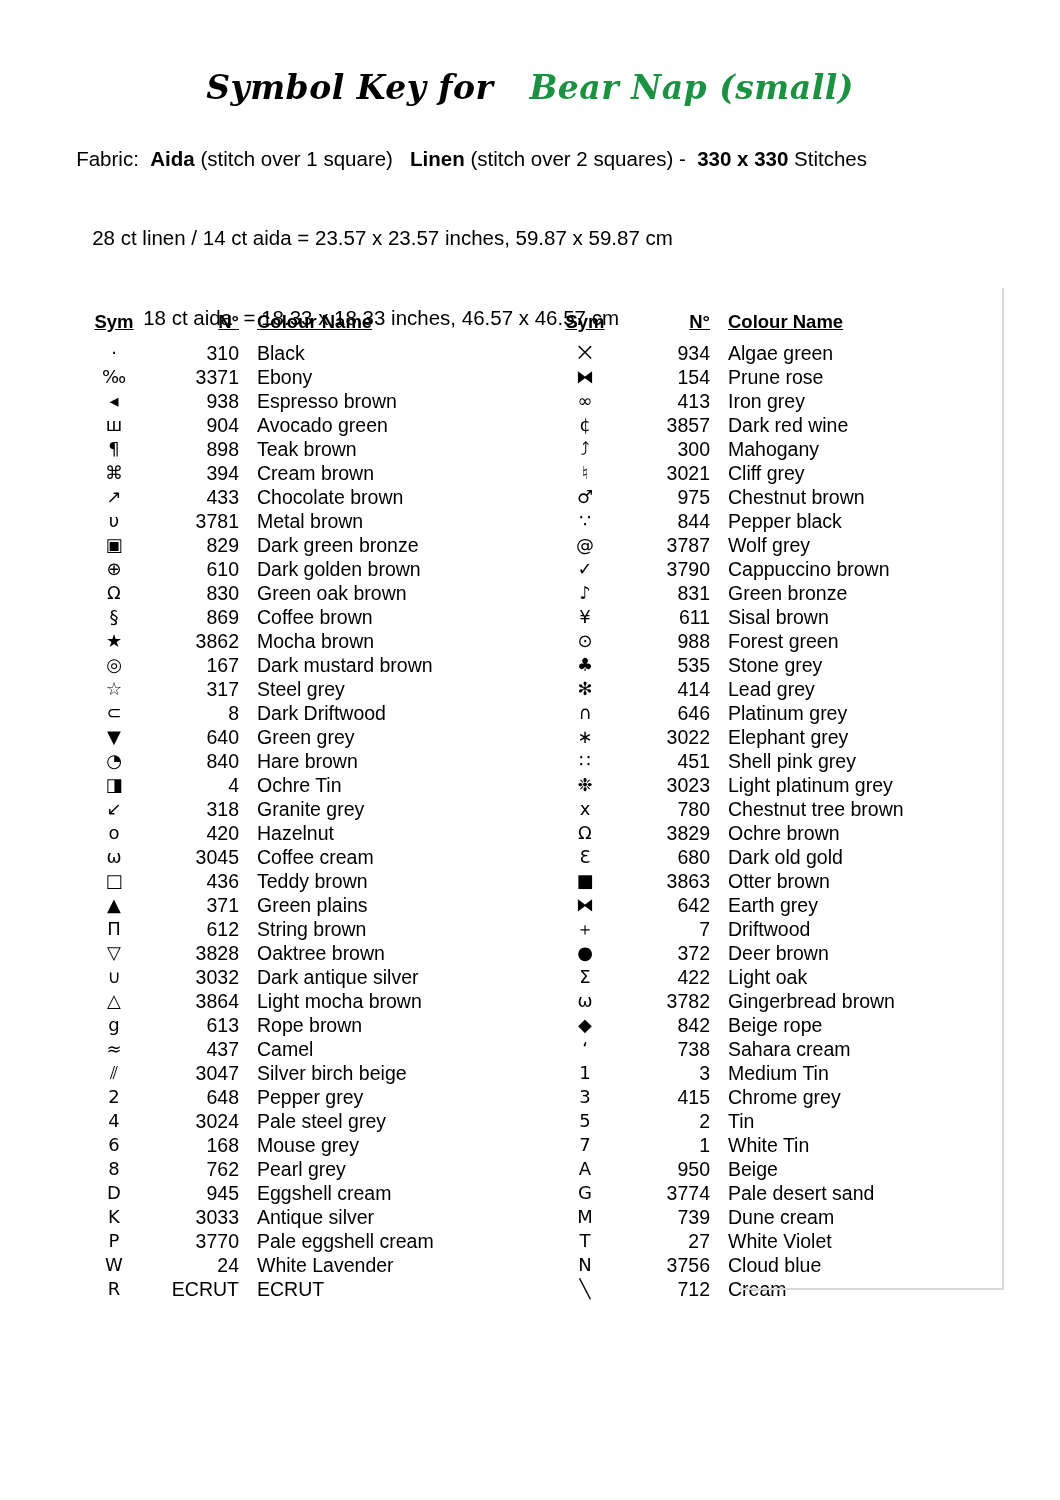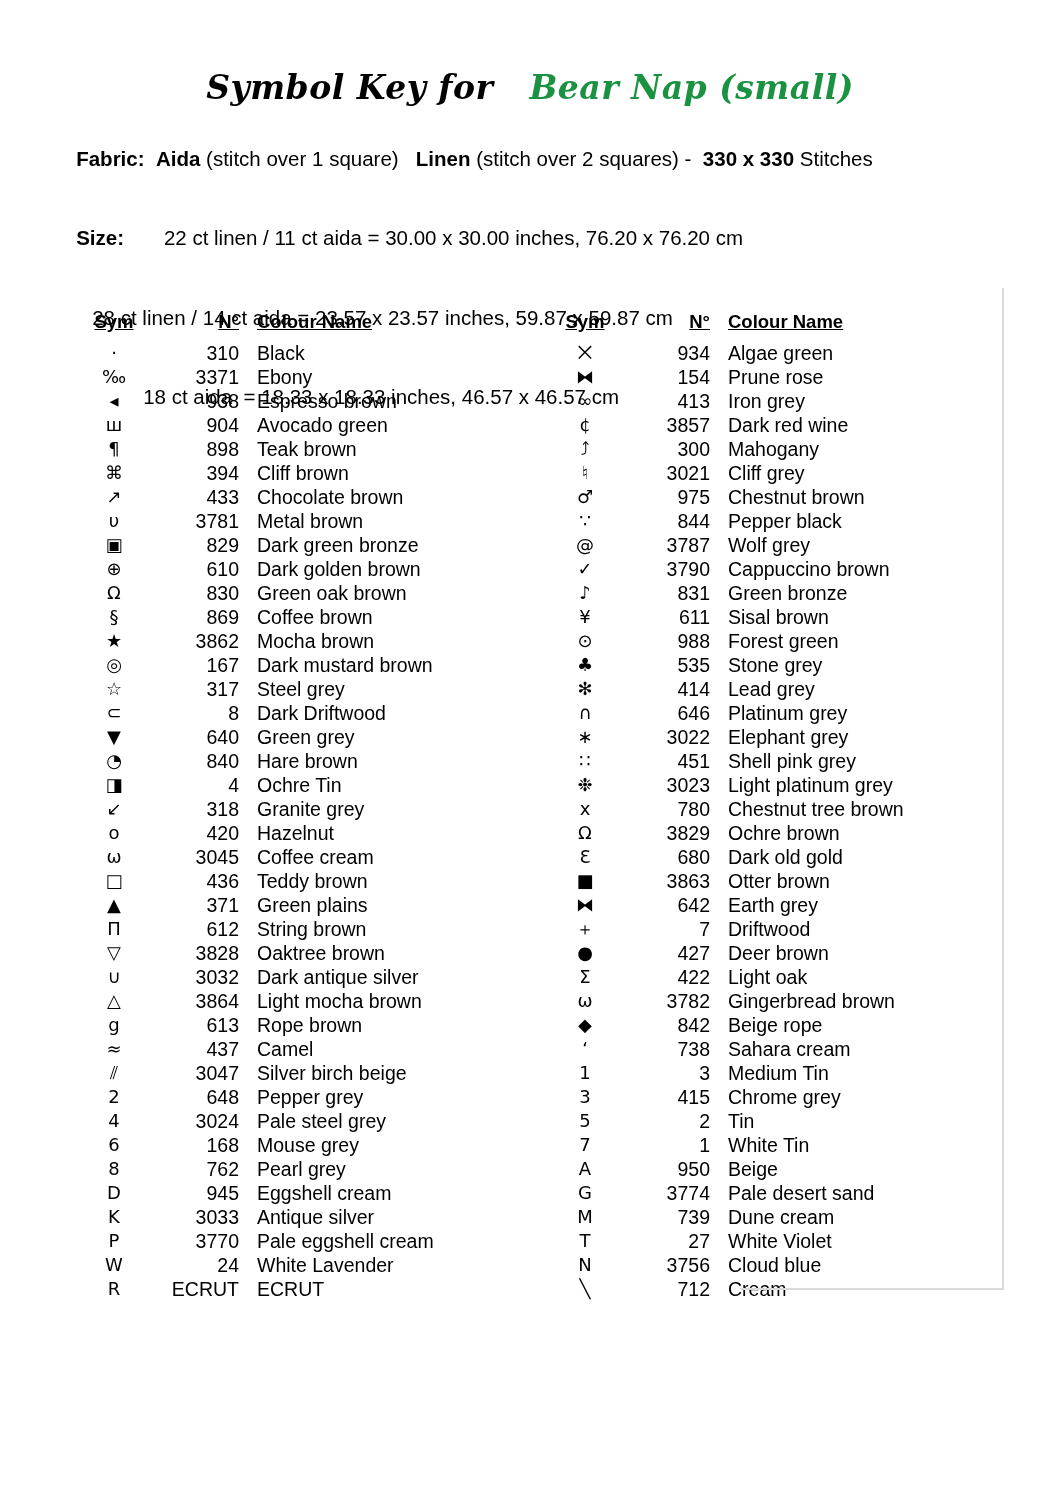--- a/index.html
+++ b/index.html
@@ -38,21 +38,21 @@
   
   .specs {
     margin-top: 12px;
     font-size: 20.5px;
     line-height: 26.5px;
   }
   .specs .row {
     white-space: pre;
   }
   .lbl {
-    font-weight: bold;
+    font-weight: normal;
   }
   .b { font-weight: bold; margin-top: 36px; }
 
   
   .tables {
     position: absolute;
     left: 0;
     top: 286px;
     width: 1060px;
   }
@@ -124,23 +124,20 @@
 
   <div class="title">
     <span class="part1">Symbol Key for</span>
     <span>&nbsp;</span>
     <span class="part2">Bear Nap (small)</span>
   </div>
 
   <div class="specs">
     <div class="row" style="padding-left:42px;">
       <span class="lbl">Fabric:</span><span>  </span><span class="b">Aida</span><span> </span><span>(stitch over 1 square)</span><span>   </span><span class="b">Linen</span><span> </span><span>(stitch over 2 squares) -</span><span>  </span><span class="b">330 x 330</span><span> </span><span>Stitches</span>
-    </div>
-    <div class="row" style="padding-left:42px;">
-      <span class="lbl">Size:</span><span>       </span><span>22 ct linen / 11 ct aida = 30.00 x 30.00 inches, 76.20 x 76.20 cm</span>
     </div>
     <div class="row" style="padding-left:58px;">
       <span>28 ct linen / 14 ct aida = 23.57 x 23.57 inches, 59.87 x 59.87 cm</span>
     </div>
     <div class="row" style="padding-left:109px;">
       <span>18 ct aida  = 18.33 x 18.33 inches, 46.57 x 46.57 cm</span>
     </div>
   </div>
 
   <div class="tables">
@@ -175,21 +172,21 @@
               <td class="name">Avocado green</td>
             </tr>
             <tr>
               <td class="sym">¶</td>
               <td class="num">898</td>
               <td class="name">Teak brown</td>
             </tr>
             <tr>
               <td class="sym">⌘</td>
               <td class="num">394</td>
-              <td class="name">Cliff brown</td>
+              <td class="name">Cream brown</td>
             </tr>
             <tr>
               <td class="sym">↗</td>
               <td class="num">433</td>
               <td class="name">Chocolate brown</td>
             </tr>
             <tr>
               <td class="sym">υ</td>
               <td class="num">3781</td>
               <td class="name">Metal brown</td>
@@ -488,21 +485,21 @@
               <td class="num">642</td>
               <td class="name">Earth grey</td>
             </tr>
             <tr>
               <td class="sym">＋</td>
               <td class="num">7</td>
               <td class="name">Driftwood</td>
             </tr>
             <tr>
               <td class="sym">●</td>
-              <td class="num">427</td>
+              <td class="num">372</td>
               <td class="name">Deer brown</td>
             </tr>
             <tr>
               <td class="sym">Σ</td>
               <td class="num">422</td>
               <td class="name">Light oak</td>
             </tr>
             <tr>
               <td class="sym">ω</td>
               <td class="num">3782</td>

